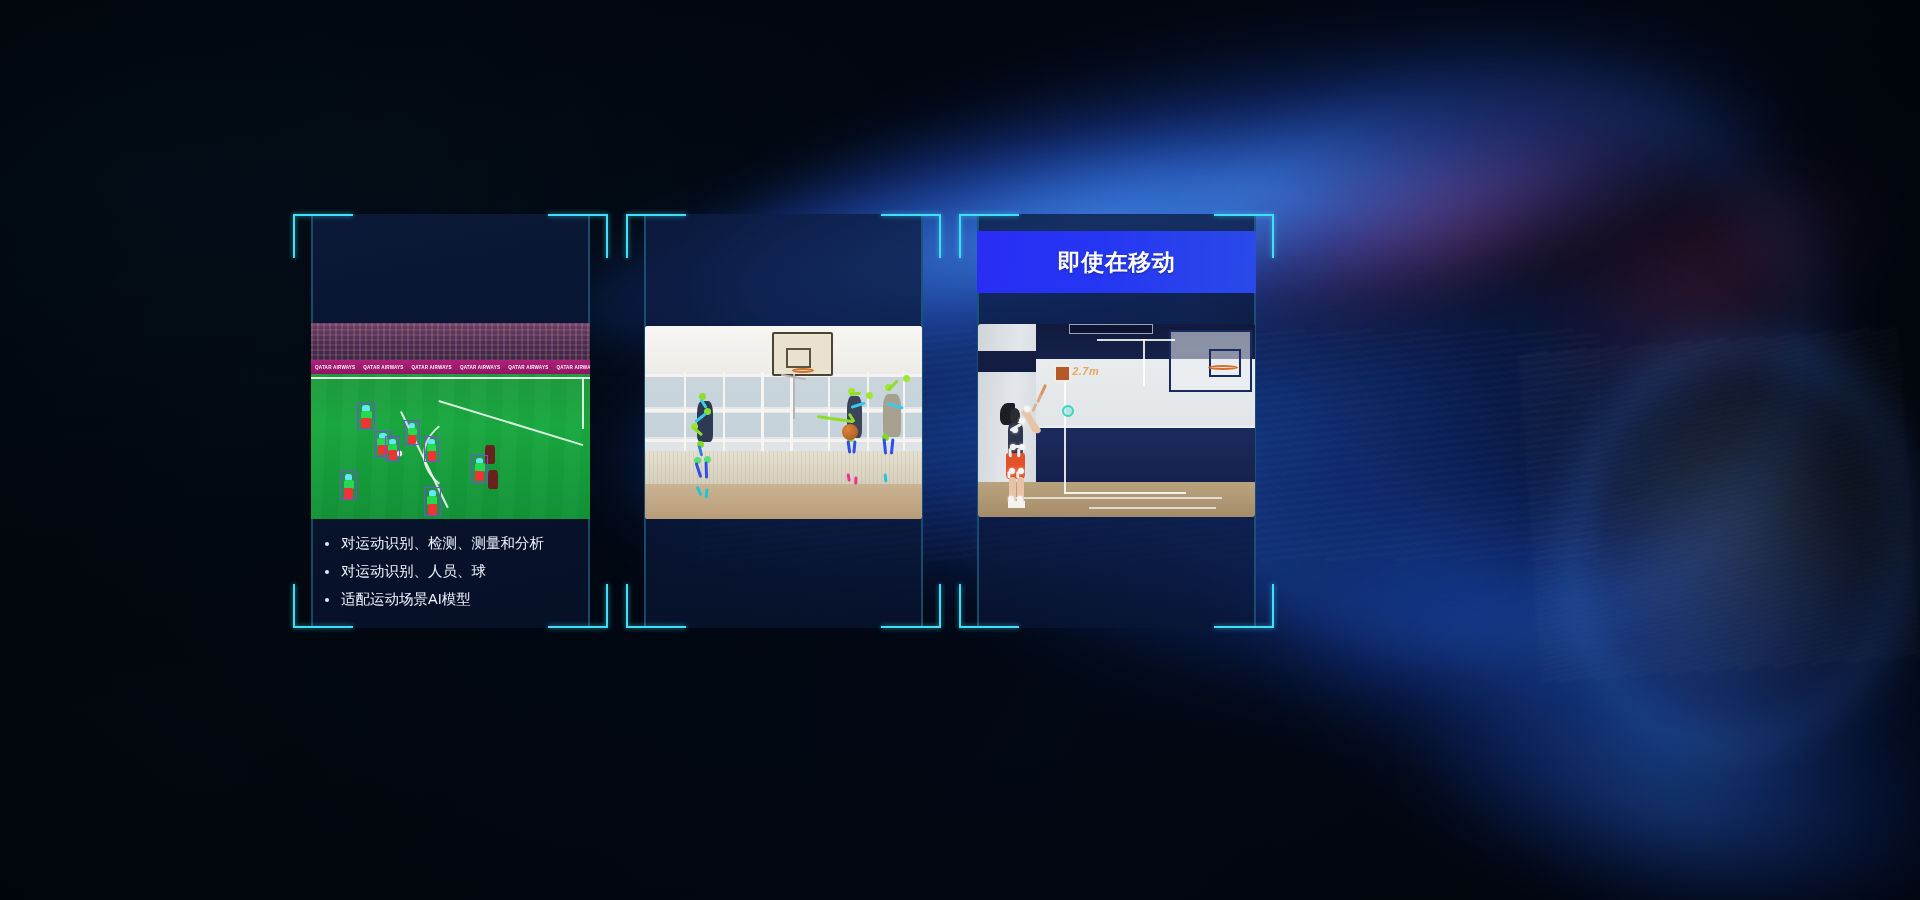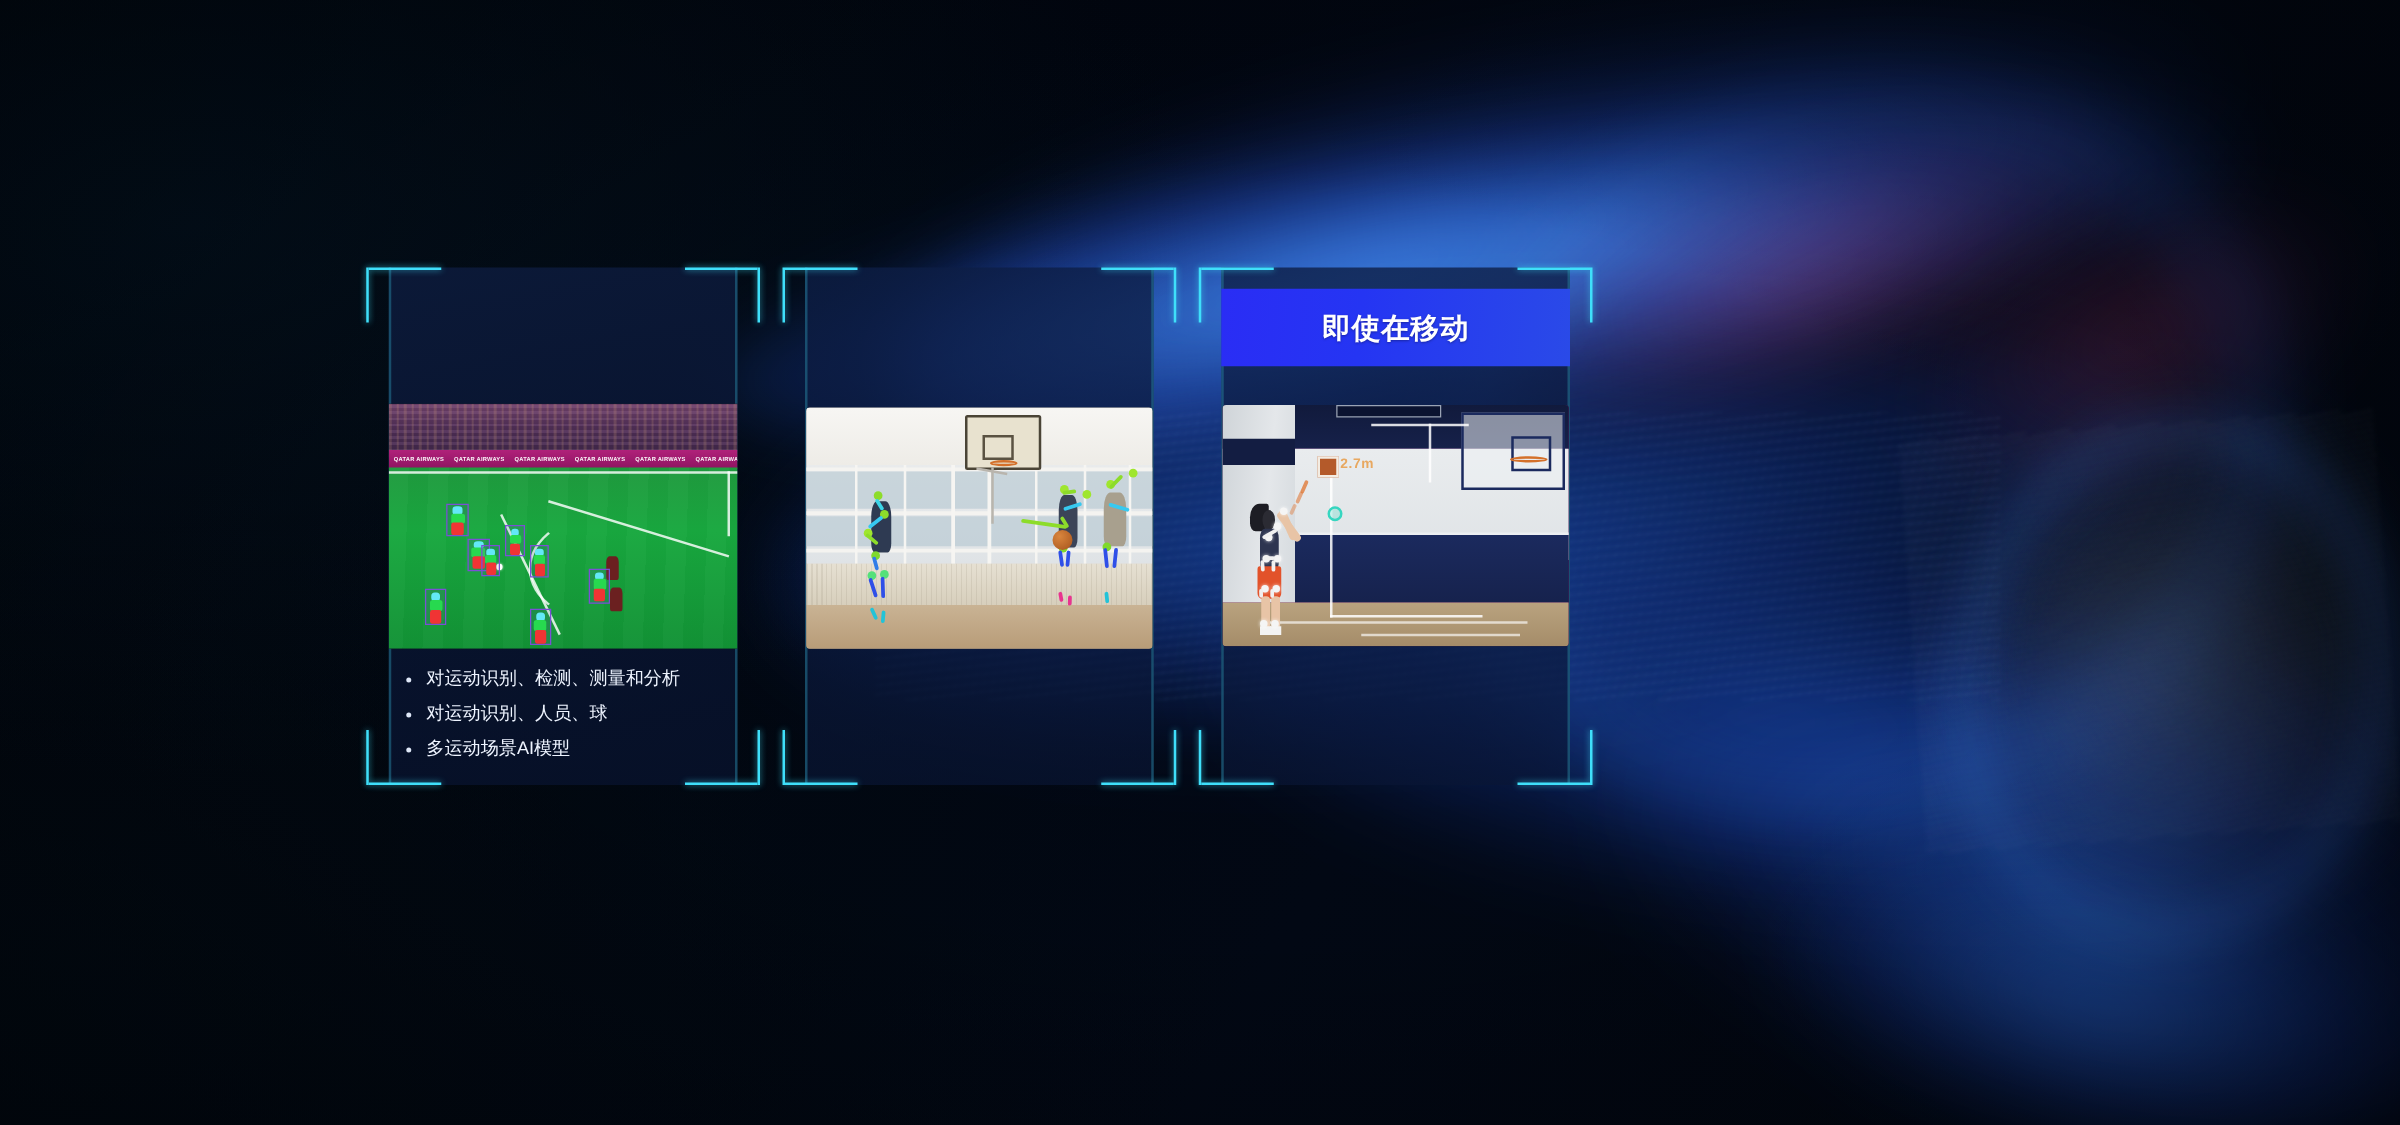--- a/index.html
+++ b/index.html
@@ -191,21 +191,21 @@
   .board .sq { position:absolute; left:20%; top:34%; width:44%; height:52%; border:2px solid #5a5242; }
   .hoop { position:absolute; border:2px solid #d4702a; border-radius:50%; height:5px; }
   .post { position:absolute; background:#b9b5ad; }
   .sk { position:absolute; }
   .sk .bone { position:absolute; height:3px; border-radius:2px; transform-origin:0 50%; }
   .sk .jt { position:absolute; width:7px; height:7px; border-radius:50%; }
   .torso { position:absolute; border-radius:30% 30% 18% 18%; }
   .bball { position:absolute; border-radius:50%; background:radial-gradient(circle at 35% 32%,#d9853d,#a5531c); }
 
   
-  .gym3 { position:absolute; inset:0; background:#701a75; }
+  .gym3 { position:absolute; inset:0; background:#0c4a6e;font-style:italic; }
   .gym3 .topdark { position:absolute; left:0; right:0; top:0; height:18%;
     background:linear-gradient(180deg,#111a3c 0%,#16214a 100%); }
   .gym3 .wallwhite { position:absolute; left:0; right:0; top:18%; height:46%;
     background:linear-gradient(180deg,#e9ecee 0%,#dfe3e6 100%); }
   .gym3 .padnavy { position:absolute; left:21%; right:0; top:53%; height:29%;
     background:linear-gradient(180deg,#1b2a5e 0%,#16224d 100%); border-top:2px solid #eceff2; }
   .gym3 .leftcol { position:absolute; left:0; top:0; width:21%; bottom:18%;
     background:linear-gradient(95deg,#cfd4d8 0%, #e4e7ea 60%, #d5dade 100%); }
   .gym3 .leftnavy { position:absolute; left:0; width:21%; top:14%; height:11%;
     background:#131d42; }
@@ -346,21 +346,21 @@
                 <div class="pl"></div>
               </div>
           </div>
         </div>
       </div>
 
       <div class="body">
         <ul class="bullets">
           <li>对运动识别、检测、测量和分析</li>
           <li>对运动识别、人员、球</li>
-          <li>多运动场景AI模型</li>
+          <li>适配运动场景AI模型</li>
         </ul>
       </div>
     </div>
   </div>
 
   <div class="card c2">
     <div class="panel"></div>
     <div class="rail l"></div>
     <div class="rail r"></div>
     <div class="br tl">

